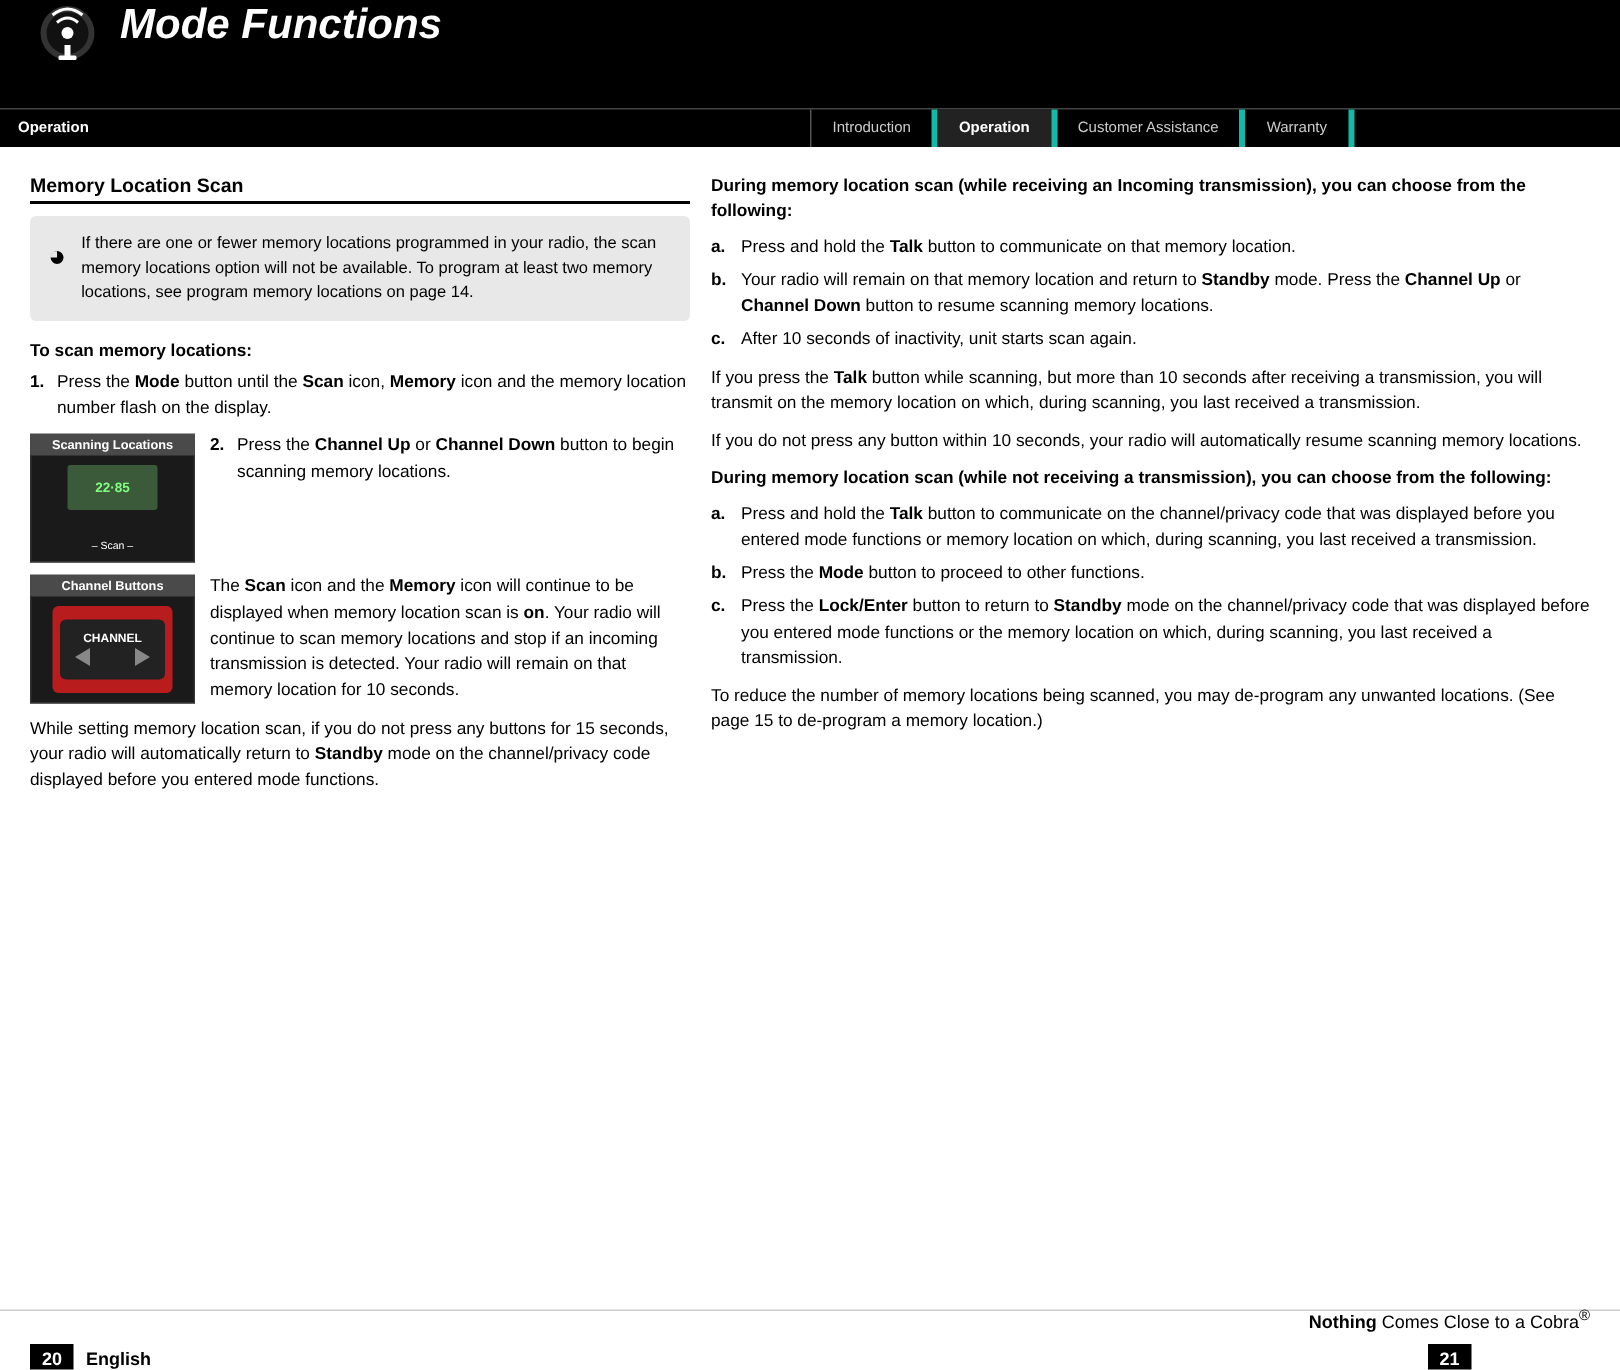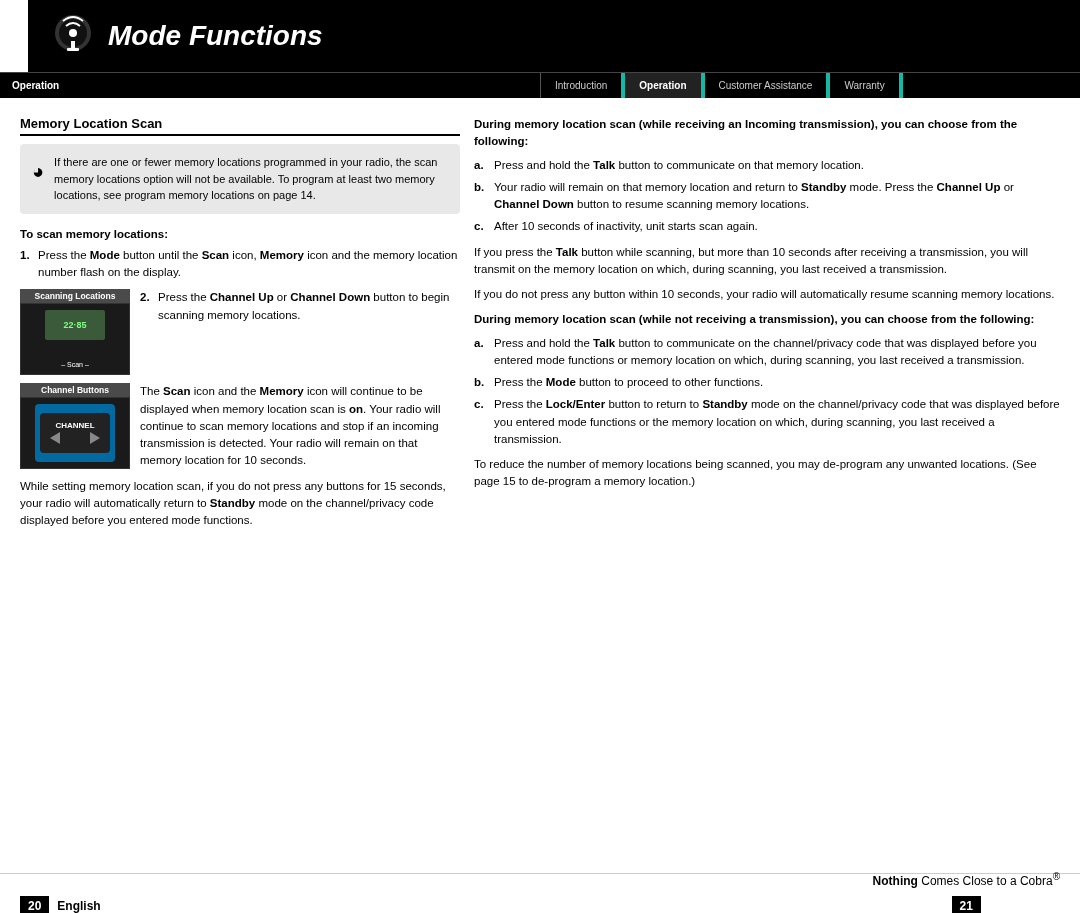--- a/index.html
+++ b/index.html
@@ -10,24 +10,22 @@
       font-size: 11.5px;
       background: #fff;
       overflow: hidden;
     }
 
     
     .header {
       background: #000;
       height: 72px;
       display: flex;
-      align-items: center;
       padding: 0 20px;
       position: relative;
-      margin-left: 28px;
     }
     .header-icon {
       width: 50px;
       height: 50px;
       margin-right: 10px;
     }
     .header-title {
       color: #fff;
       font-size: 28px;
       font-weight: bold;
@@ -301,21 +299,21 @@
       font-weight: bold;
     }
     .scan-label-bottom {
       color: #fff;
       font-size: 7px;
       margin-top: 3px;
     }
     .radio-channel {
       width: 80px;
       height: 58px;
-      background: #0369a1;
+      background: #b91c1c;
       border-radius: 4px;
       display: flex;
       align-items: center;
       justify-content: center;
     }
   </style>
 </head>
 <body>
 
 <div class="header">

